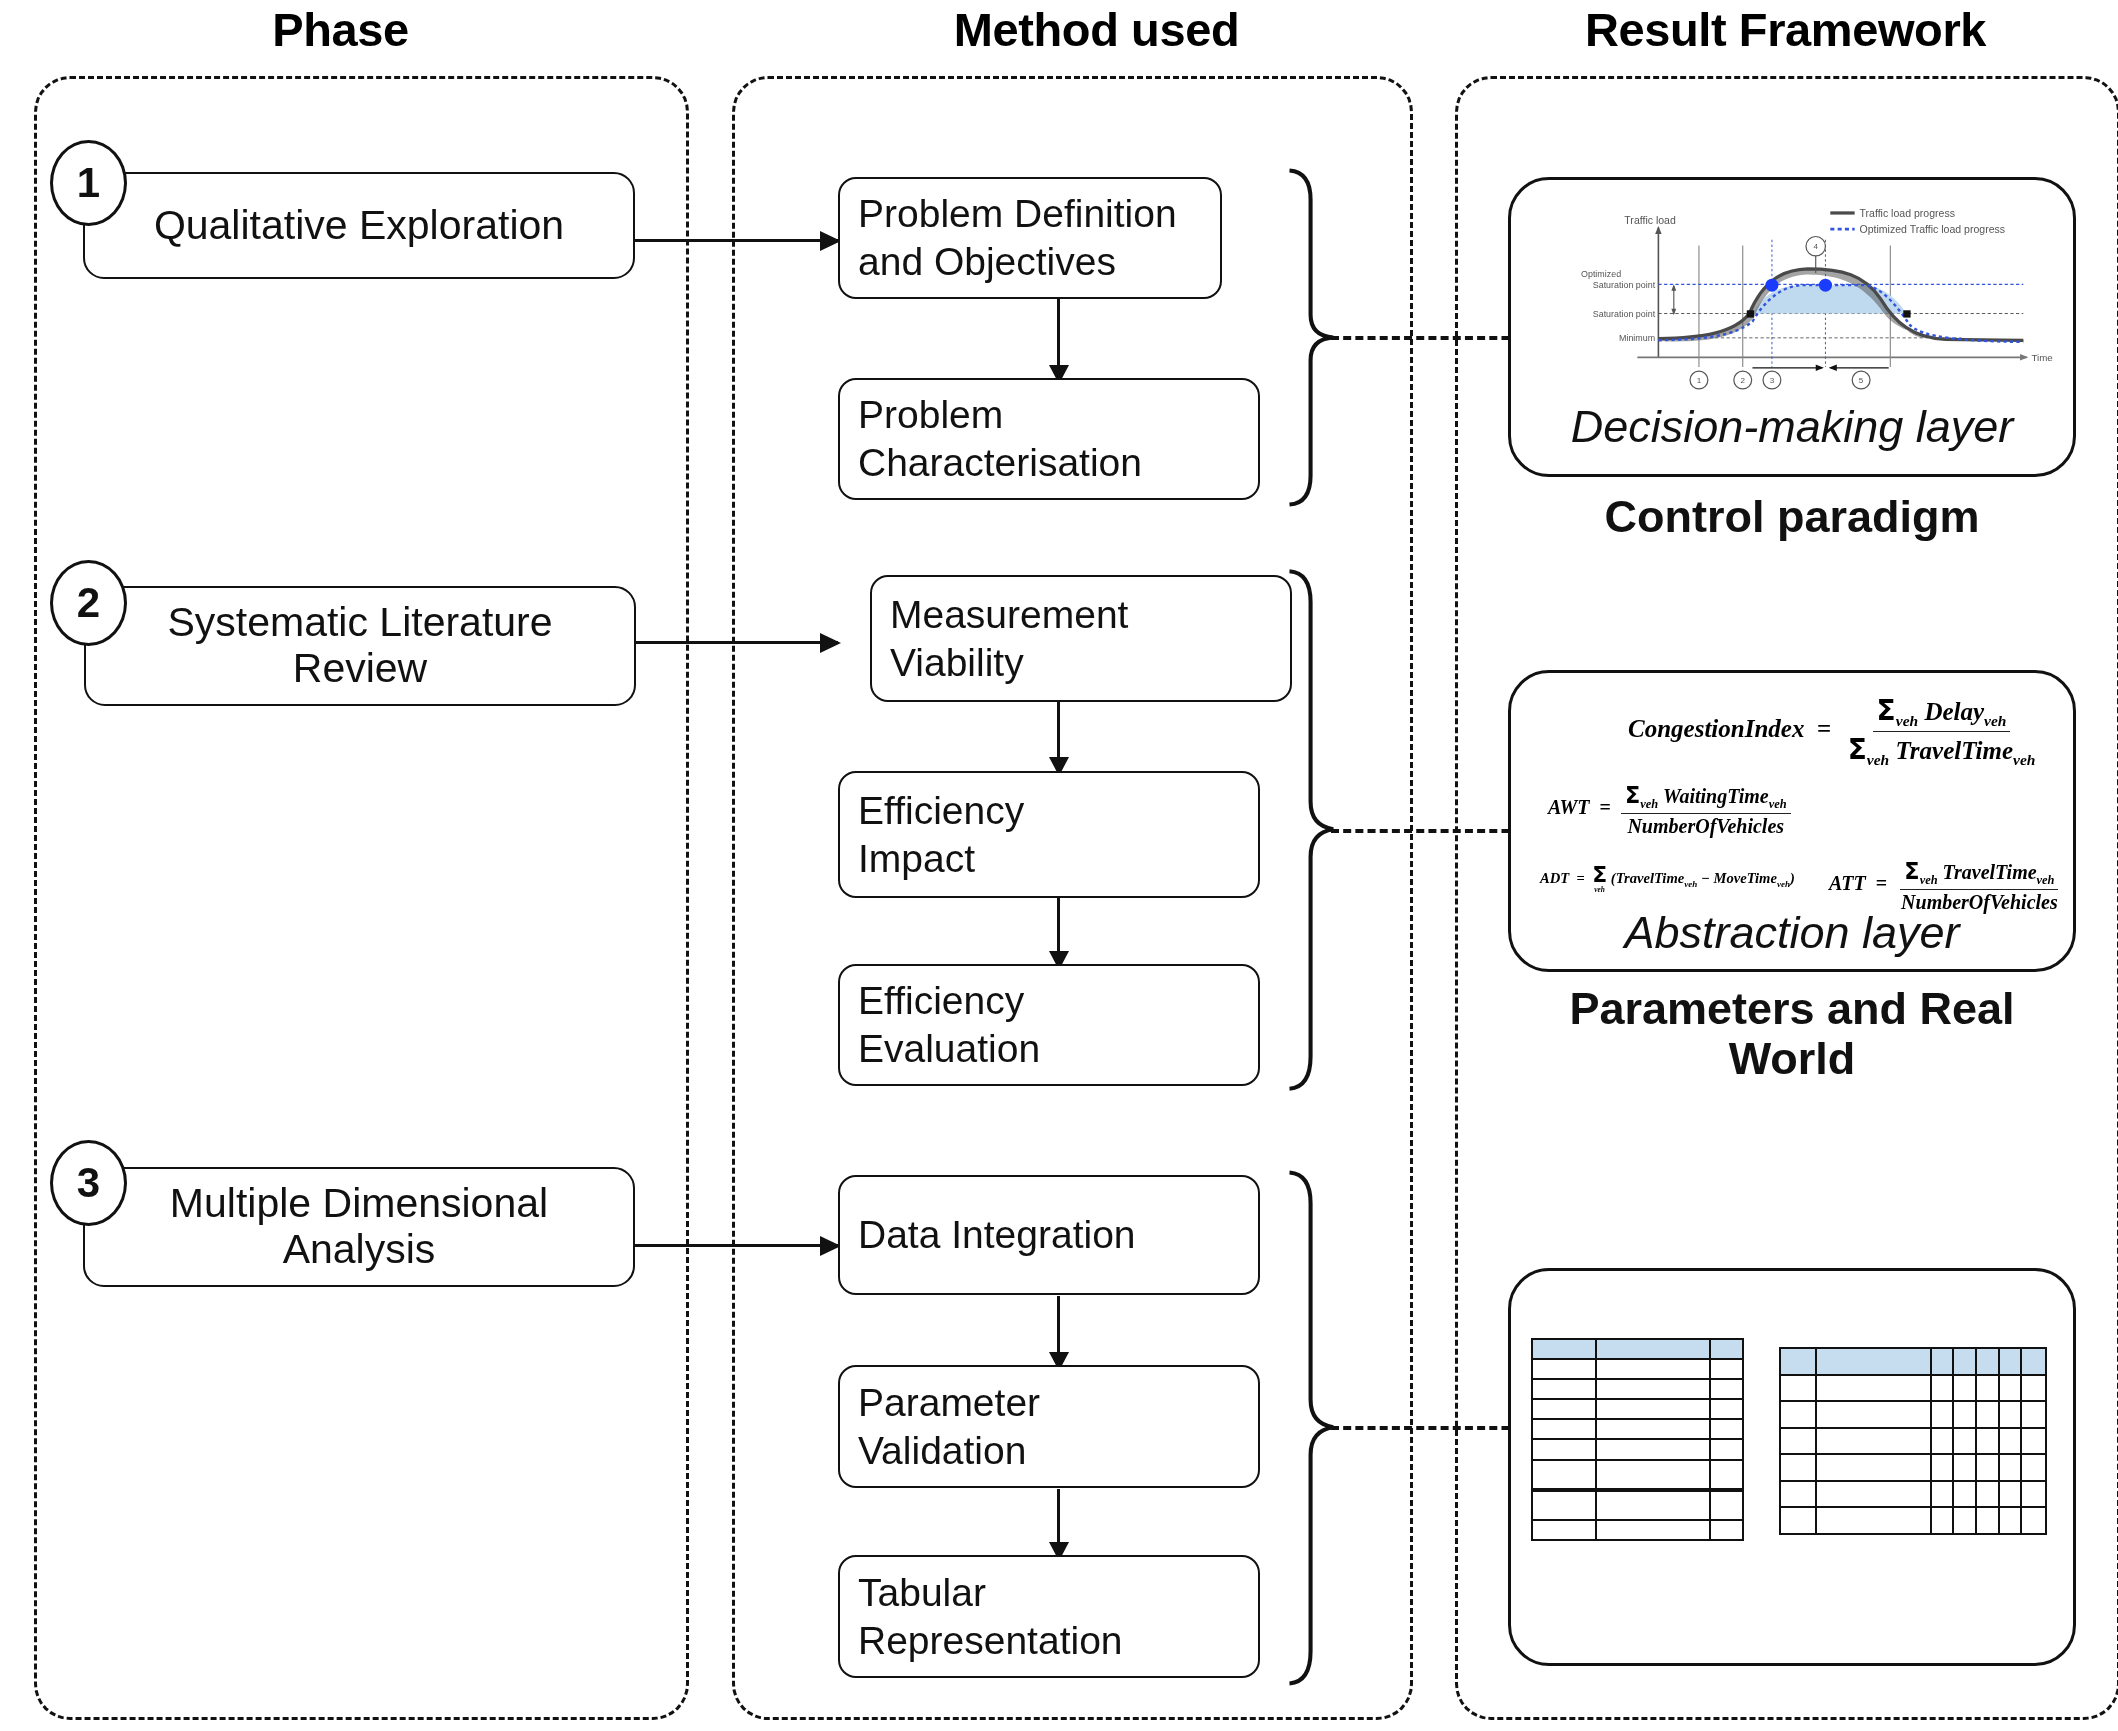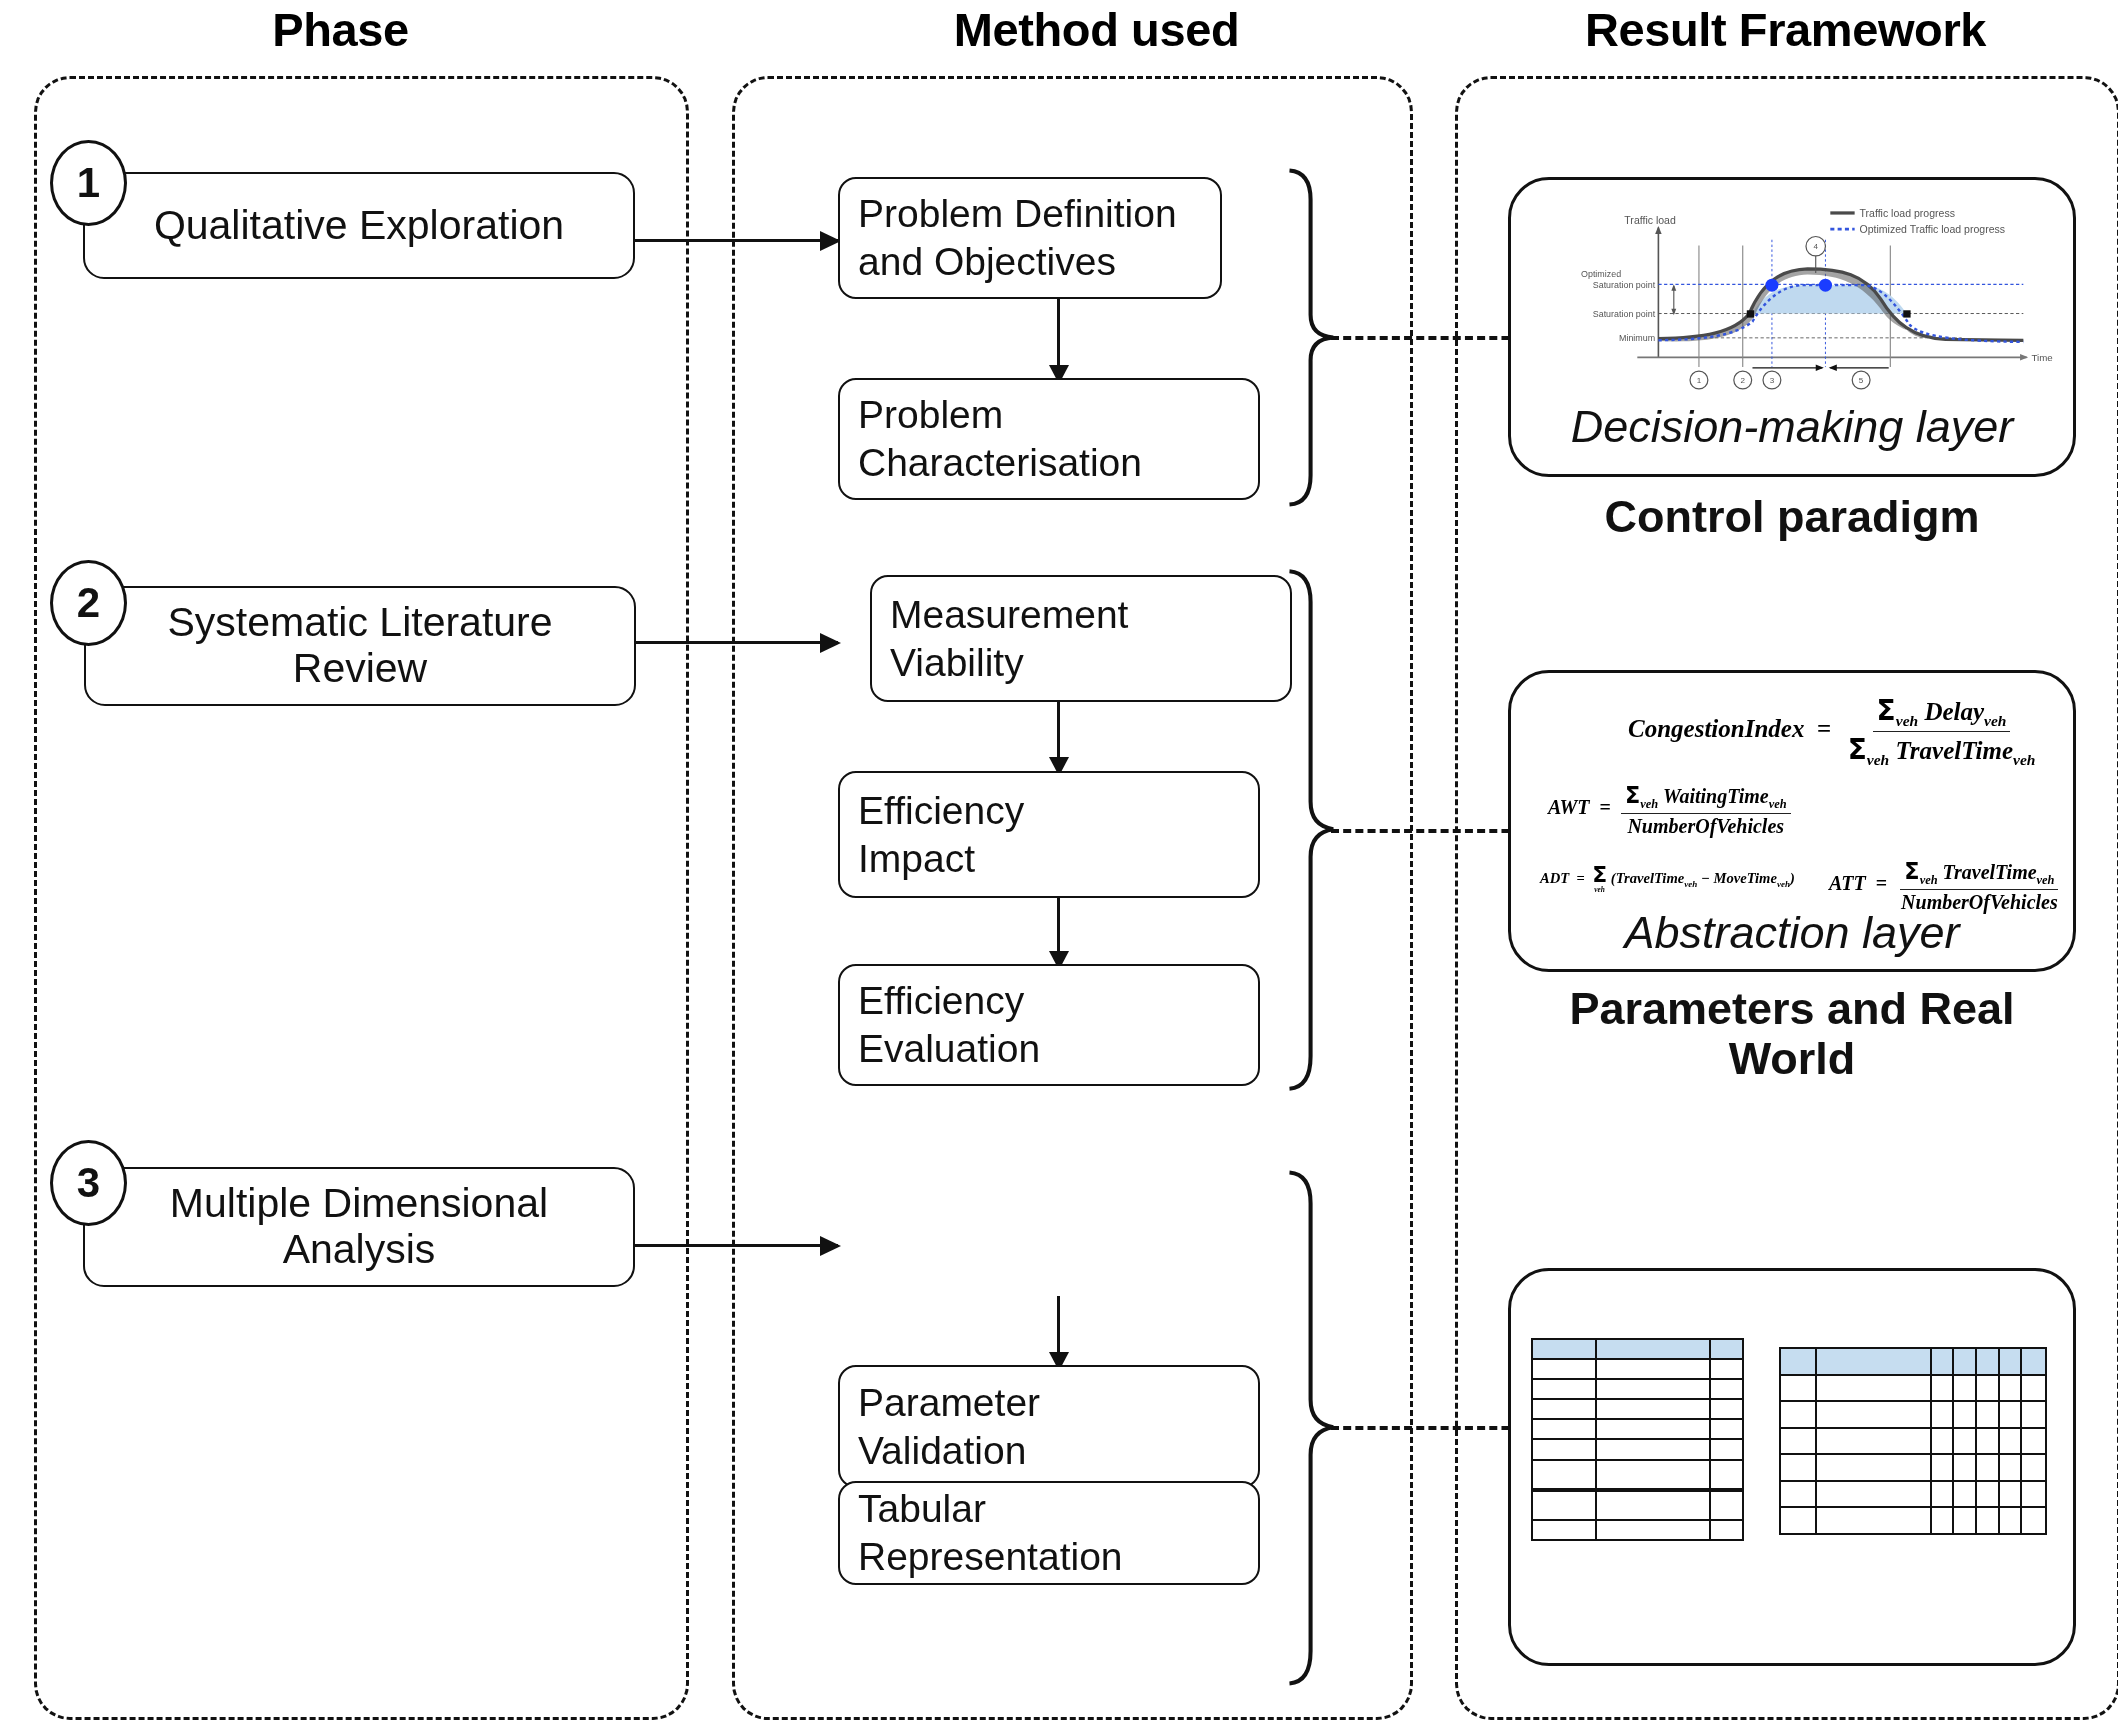--- a/index.html
+++ b/index.html
@@ -129,27 +129,30 @@
   <div class="m-box" style="left:838px;top:964px;width:422px;height:122px;">
     <span>Efficiency</span>
     <span>Evaluation</span>
   </div>
 
   <svg style="position:absolute;left:1283px;top:568px;width:73px;height:524px;" viewBox="0 0 90 646">
     <path d="M 8 4 Q 34 6 34 42 L 34 288 Q 34 318 62 322 Q 34 326 34 356 L 34 602 Q 34 640 8 642" fill="none" stroke="#111" stroke-width="5"></path>
   </svg>
   <div class="d-arrow" style="left:1331px;top:829px;width:215px;"></div>
 
+  <div class="m-box" style="left:838px;top:1175px;width:422px;height:120px;">
+    <span>Data Integration</span>
+  </div>
   <div class="v-arrow" style="left:1057px;top:1296px;height:70px;"></div>
   <div class="m-box" style="left:838px;top:1365px;width:422px;height:123px;">
     <span>Parameter</span>
     <span>Validation</span>
   </div>
   <div class="v-arrow" style="left:1057px;top:1489px;height:67px;"></div>
-  <div class="m-box" style="left:838px;top:1481px;width:422px;height:104px;">
+  <div class="m-box" style="left:838px;top:1555px;width:422px;height:123px;">
     <span>Tabular</span>
     <span>Representation</span>
   </div>
 
   <svg style="position:absolute;left:1283px;top:1169px;width:73px;height:518px;" viewBox="0 0 90 638">
     <path d="M 8 4 Q 34 6 34 42 L 34 284 Q 34 314 62 318 Q 34 322 34 352 L 34 594 Q 34 632 8 634" fill="none" stroke="#111" stroke-width="5"></path>
   </svg>
   <div class="d-arrow" style="left:1331px;top:1426px;width:215px;"></div>
 
   <div class="res-panel" style="left:1508px;top:177px;width:568px;height:300px;">

